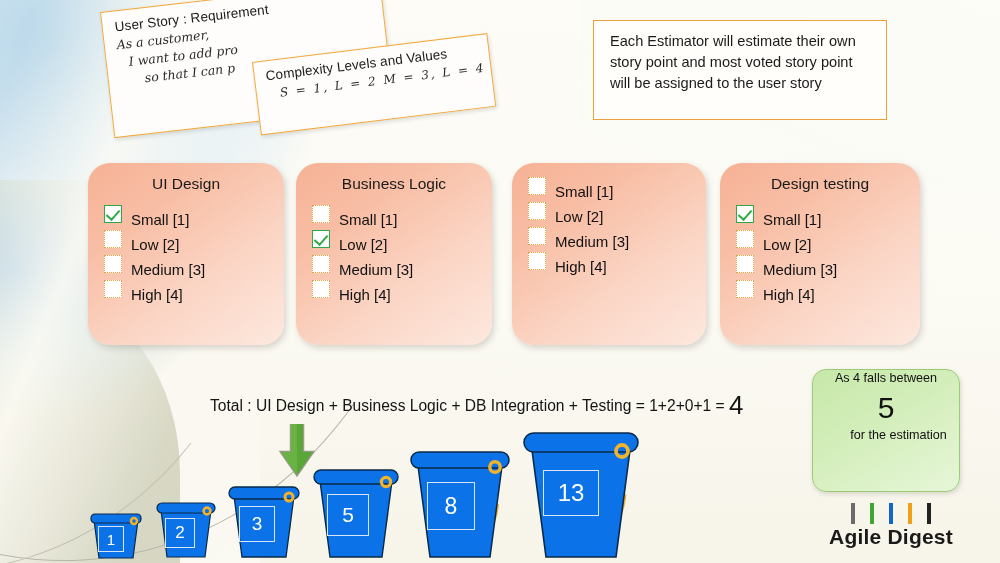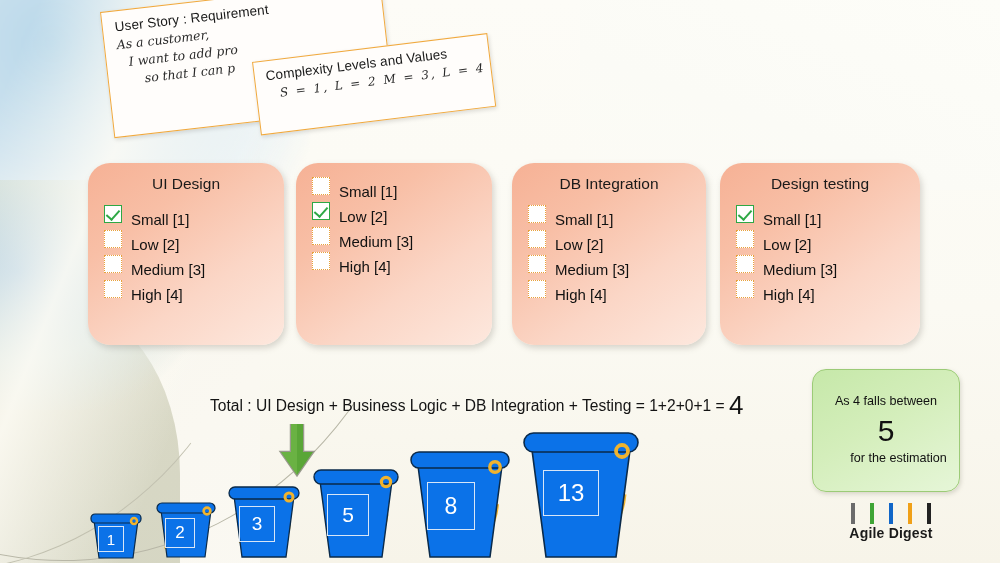--- a/index.html
+++ b/index.html
@@ -77,41 +77,41 @@
   .opt-label{font-size:15px;color:#111;line-height:18px;margin-top:12px;}
 
   
   #total{position:absolute;left:210px;top:390px;font-size:15.6px;color:#141414;white-space:nowrap;}
   #total .big{font-size:26px;vertical-align:-3px;}
 
   
   #result{position:absolute;left:812px;top:369px;width:148px;height:123px;border-radius:14px;
     background:linear-gradient(150deg,#c6e8a9 0%,#d4eebb 45%,#e6f6d8 100%);
     border:1.2px solid #9ccb77;box-shadow:1px 2px 4px rgba(120,120,100,.25);
-    text-align:center;box-sizing:border-box;padding-top:23px;}
+    text-align:center;box-sizing:border-box;padding-top:0;}
   #result .r1{font-size:12.6px;color:#111;line-height:17px;}
   #result .rnum{font-size:30px;color:#111;line-height:36px;margin:3px 0 2px;}
   #result .r2{font-size:12.6px;color:#111;margin-left:25px;}
 
   
   #arrow{position:absolute;left:278px;top:424px;width:38px;height:54px;}
 
   
   .bucket{position:absolute;}
   .bucket svg{display:block;overflow:visible;}
   .bbox{position:absolute;border:1.4px solid #d8e6f7;box-sizing:border-box;
     display:flex;align-items:center;justify-content:center;color:#fff;}
 
   
   #logo{position:absolute;left:806px;top:505px;width:170px;text-align:center;}
   #logo .icons{display:flex;justify-content:center;gap:3px;margin-bottom:3px;}
   .lap{width:16px;height:17px;position:relative;}
   .lap .scr{width:16px;height:12px;box-sizing:border-box;border:2px solid #333;background:#fff;}
   .lap .base{width:16px;height:4px;background:#333;margin-top:1px;}
-  #logo .txt{font-size:14px;color:#1a1a1a;font-weight:700;letter-spacing:.2px;}
+  #logo .txt{font-size:21px;color:#1a1a1a;font-weight:700;letter-spacing:.2px;}
 </style>
 </head>
 <body>
 
 <div id="stage">
 
   <div class="bg-base"></div>
   <div class="bg-cream"></div>
   <div class="bg-olive"></div>
   <div class="bg-blue"></div>
@@ -130,20 +130,23 @@
     </div>
   </div>
 
   <div class="note" id="note-cx">
     <div class="inner">
       <div class="note-title">Complexity Levels and Values</div>
       <div class="note-line">S = 1,  L = 2   M = 3,  L = 4</div>
     </div>
   </div>
 
+  <div id="callout">
+    <p>Each Estimator will estimate their own story point and most voted story point will be assigned to the user story</p>
+  </div>
 
   <div class="card" id="card-0">
     <div class="card-title">UI Design</div>
     <div class="opt">
       <span class="cb on"></span>
       <span class="opt-label">Small [1]</span>
     </div>
     <div class="opt">
       <span class="cb"></span>
       <span class="opt-label">Low [2]</span>
@@ -152,40 +155,40 @@
       <span class="cb"></span>
       <span class="opt-label">Medium [3]</span>
     </div>
     <div class="opt">
       <span class="cb"></span>
       <span class="opt-label">High [4]</span>
     </div>
   </div>
 
   <div class="card" id="card-1">
+    <div class="card-title">Business Logic</div>
     <div class="opt">
       <span class="cb"></span>
       <span class="opt-label">Small [1]</span>
     </div>
     <div class="opt">
       <span class="cb on"></span>
       <span class="opt-label">Low [2]</span>
     </div>
     <div class="opt">
       <span class="cb"></span>
       <span class="opt-label">Medium [3]</span>
     </div>
     <div class="opt">
       <span class="cb"></span>
       <span class="opt-label">High [4]</span>
     </div>
   </div>
 
   <div class="card" id="card-2">
-    <div class="card-title">DB Integration</div>
     <div class="opt">
       <span class="cb"></span>
       <span class="opt-label">Small [1]</span>
     </div>
     <div class="opt">
       <span class="cb"></span>
       <span class="opt-label">Low [2]</span>
     </div>
     <div class="opt">
       <span class="cb"></span>

